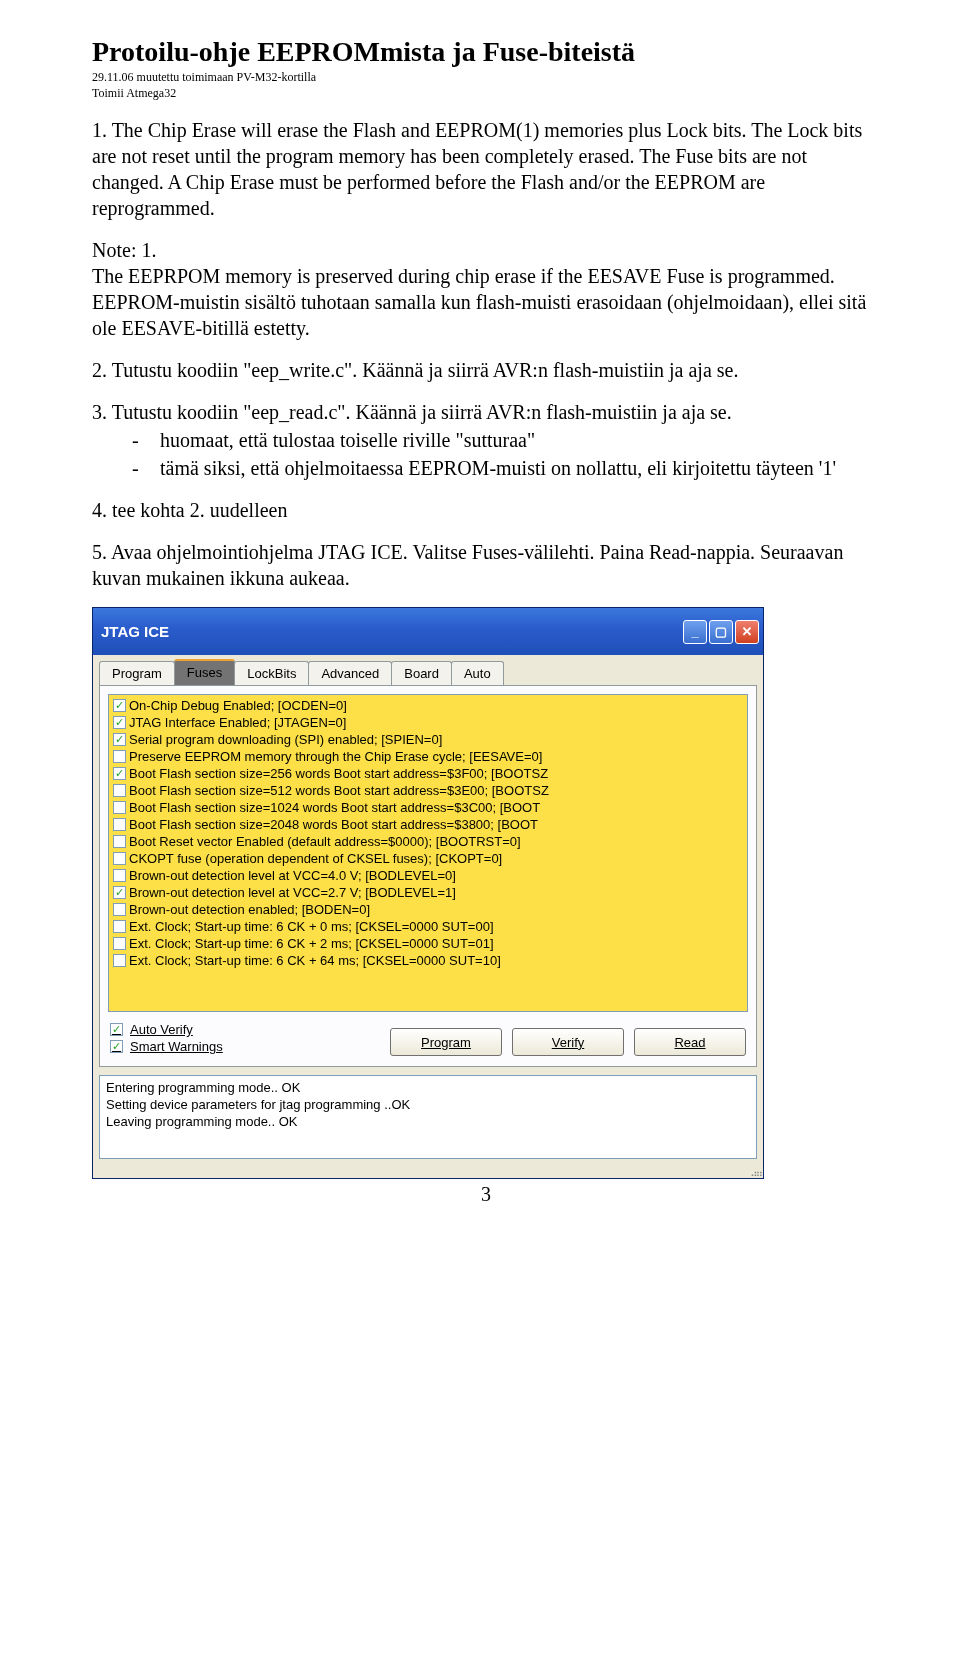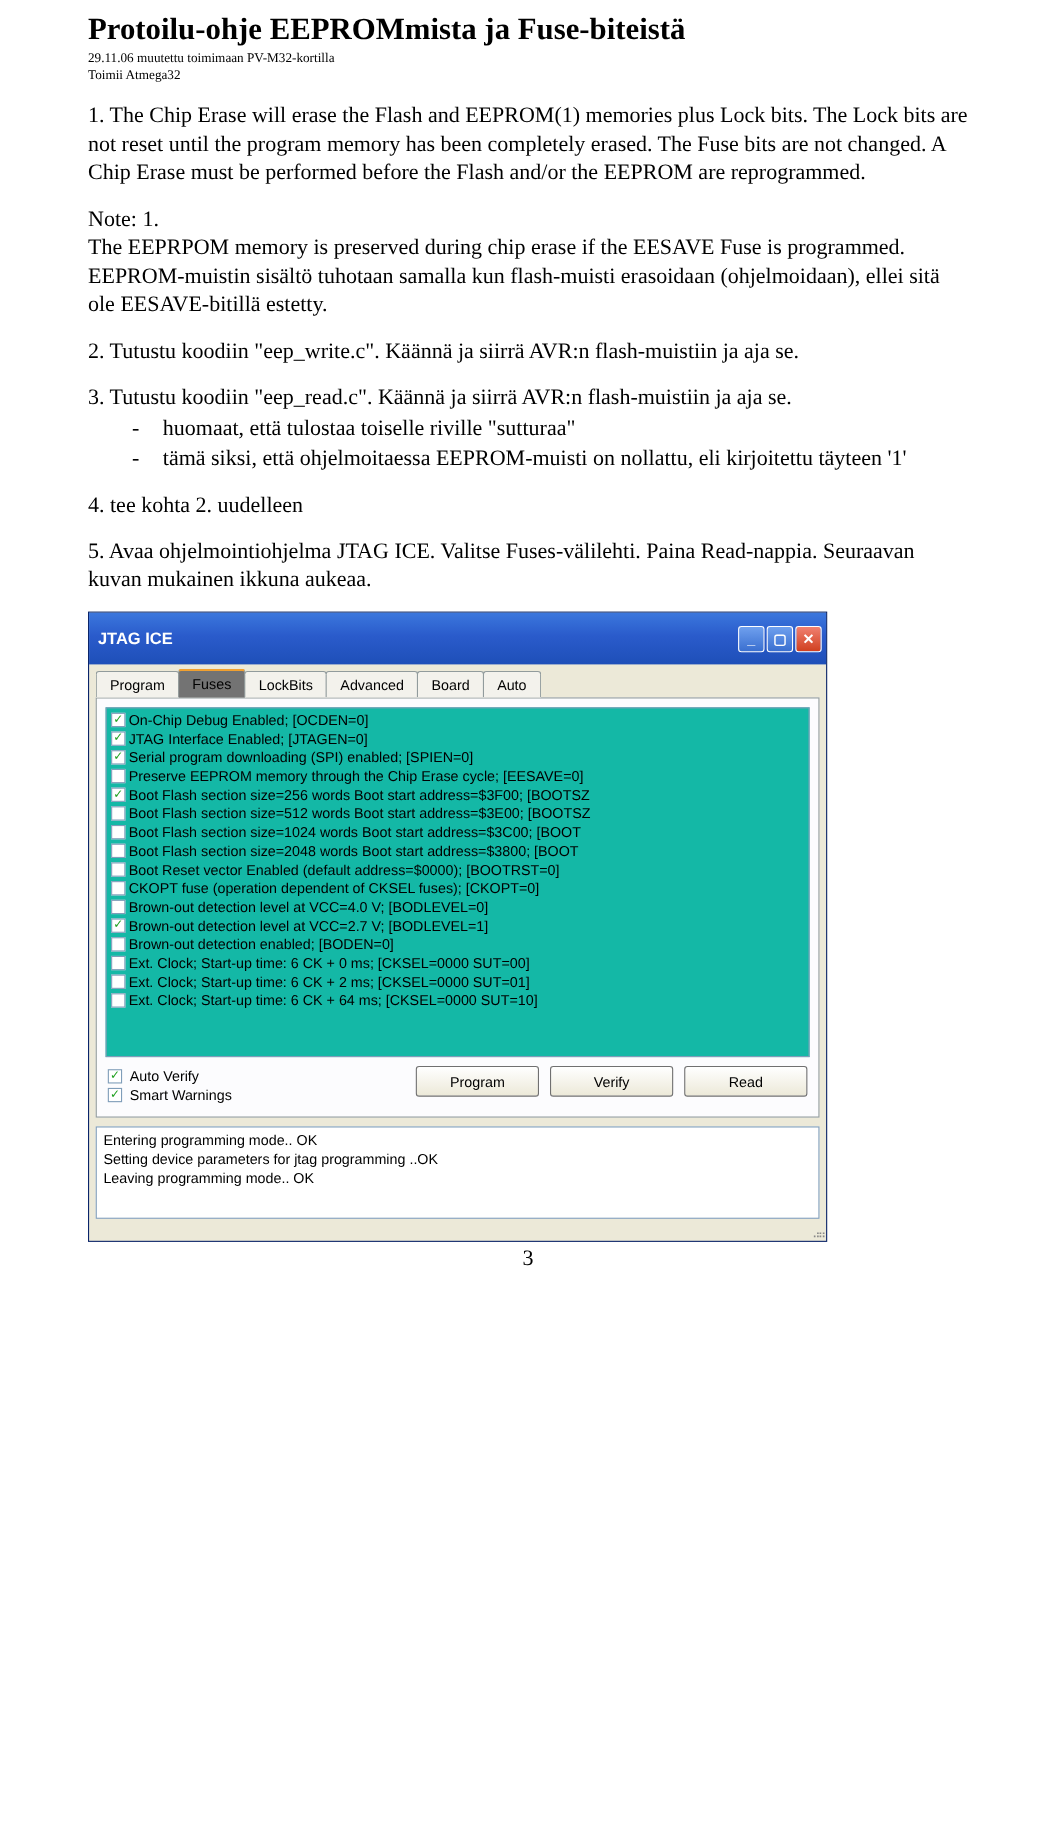--- a/index.html
+++ b/index.html
@@ -4,21 +4,22 @@
 <style>
   body {
     margin: 0;
     padding: 0;
     font-family: "Times New Roman", serif;
     background: #fff;
     color: #000;
     width: 960px;
   }
   .page {
-    padding: 11px 80px 20px 80px;
+    padding: 36px 80px 20px 80px;
+    margin-left: 12px;
   }
   h1 {
     font-size: 28px;
     font-weight: bold;
     margin: 0 0 2px 0;
   }
   .subhead {
     font-size: 12px;
     margin: 0;
     line-height: 1.3;
@@ -109,21 +110,21 @@
     z-index: 2;
     margin-top: -2px;
   }
   .tab-content {
     margin: 0 6px 6px 6px;
     padding: 8px;
     border: 1px solid #919B9C;
     background: #FCFCFE;
   }
   .fuse-list {
-    background: #14b8a6;
+    background: #fde047;
     border: 1px solid #7F9DB9;
     padding: 2px;
     height: 312px;
     overflow: hidden;
   }
   .fuse-row {
     display: flex;
     align-items: center;
     padding: 1px 2px;
     white-space: nowrap;
@@ -147,23 +148,24 @@
     box-sizing: border-box;
   }
   .cb.checked::after {
     content: "✓";
     font-size: 11px;
     line-height: 1;
     color: #21A121;
   }
   .bottom-row {
     display: flex;
-    align-items: flex-start;
+    align-items: flex-end;
     padding: 8px 2px 2px 2px;
     gap: 10px;
+    text-decoration: underline;
   }
   .left-checks {
     flex: 1;
   }
   .left-checks .lc {
     display: flex;
     align-items: center;
     gap: 4px;
     margin: 2px 0;
   }

